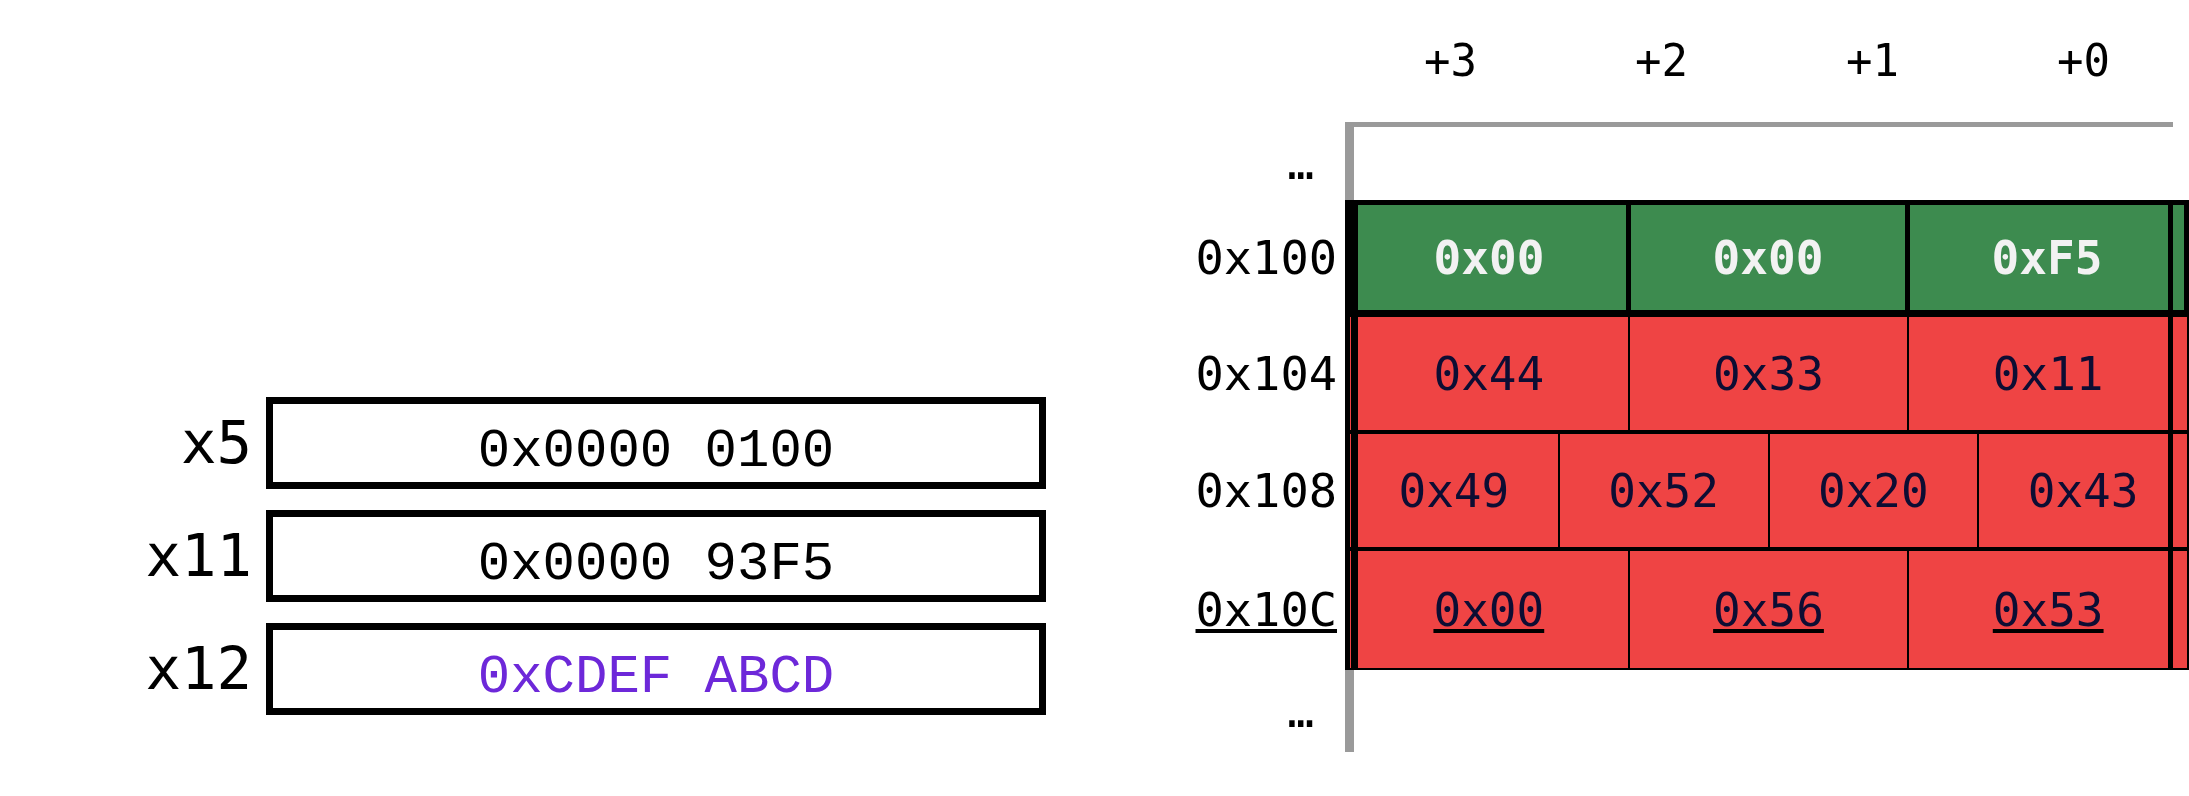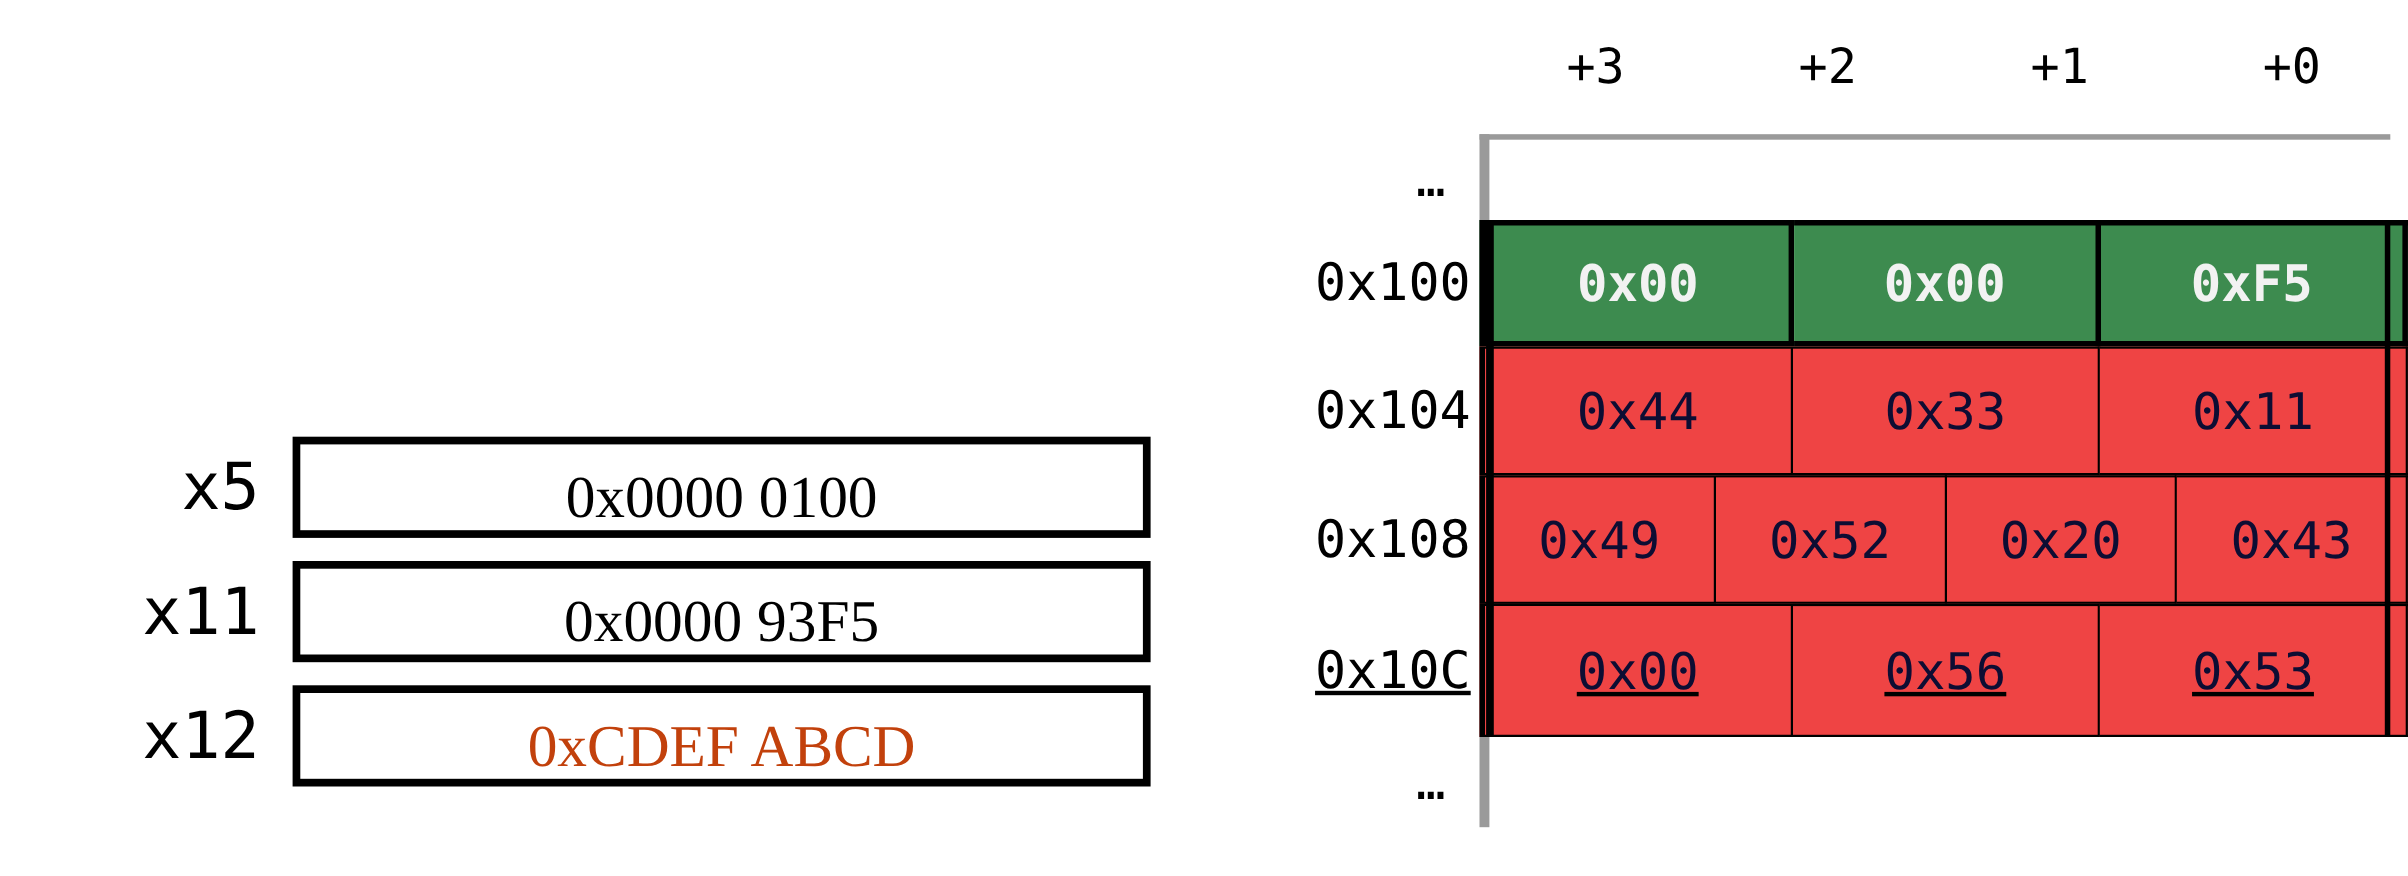--- a/index.html
+++ b/index.html
@@ -26,48 +26,48 @@
   }
   .reg-row {
     display: flex;
     align-items: center;
     height: 113px;
     box-sizing: border-box;
   }
   .reg-label {
     width: 266px;
     text-align: right;
-    padding-right: 30px;
+    padding-right: 14px;
     box-sizing: border-box;
     font-family: "DejaVu Sans Mono", "Liberation Mono", monospace;
     font-size: 59px;
     line-height: 1;
     color: #000000;
     letter-spacing: 0px;
   }
   .reg-box {
     width: 780px;
     height: 92px;
     border: 7px solid #000000;
     box-sizing: border-box;
     background: #ffffff;
     display: flex;
     align-items: center;
     justify-content: center;
   }
   .reg-value {
-    font-family: Liberation Serif, serif;
+    font-family: Liberation Mono, monospace;
     font-size: 54px;
     line-height: 1;
     color: #000000;
     white-space: pre;
     margin-top: 18px;
   }
   .reg-value.accent {
-    color: #c2410c;
+    color: #6d28d9;
   }
 
   
   #memory-panel {
     position: absolute;
     left: 1130px;
     top: 0px;
     width: 1059px;
     height: 796px;
   }

